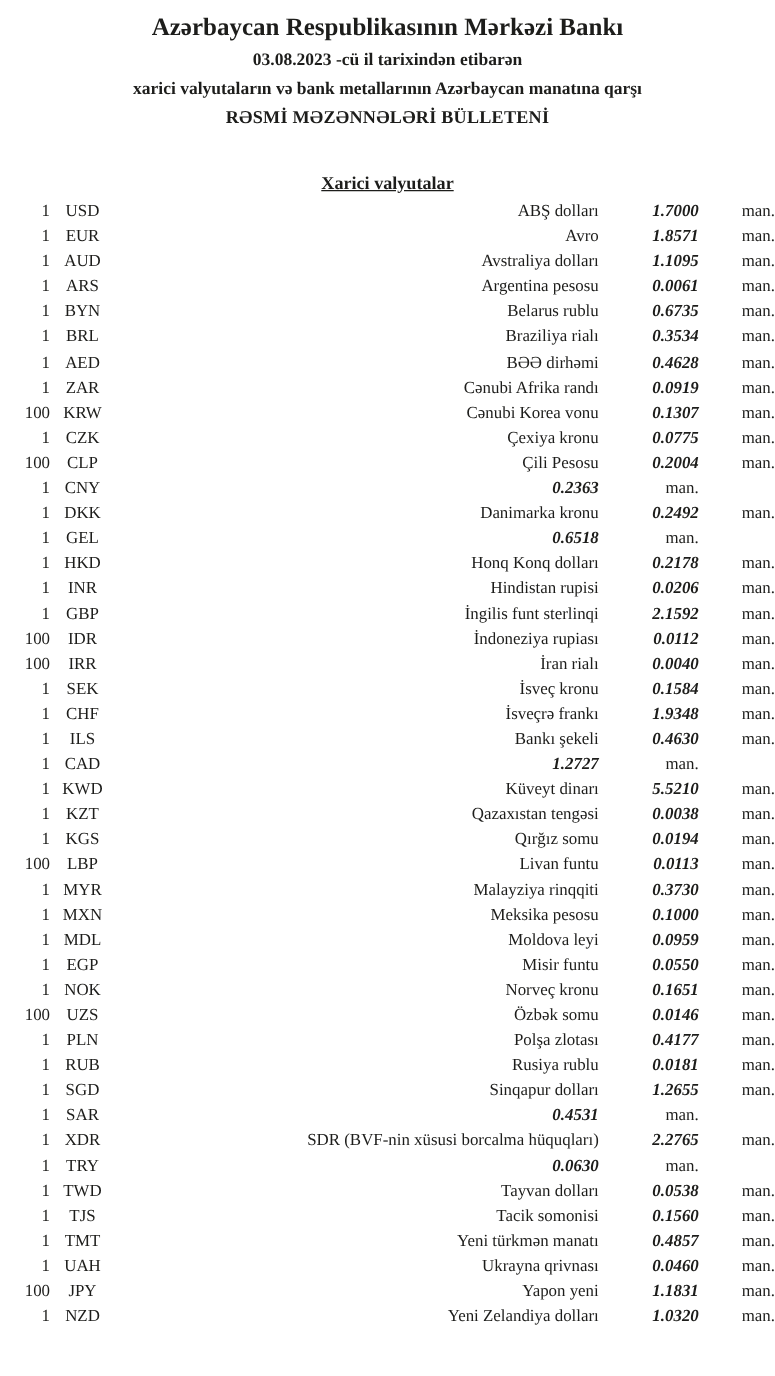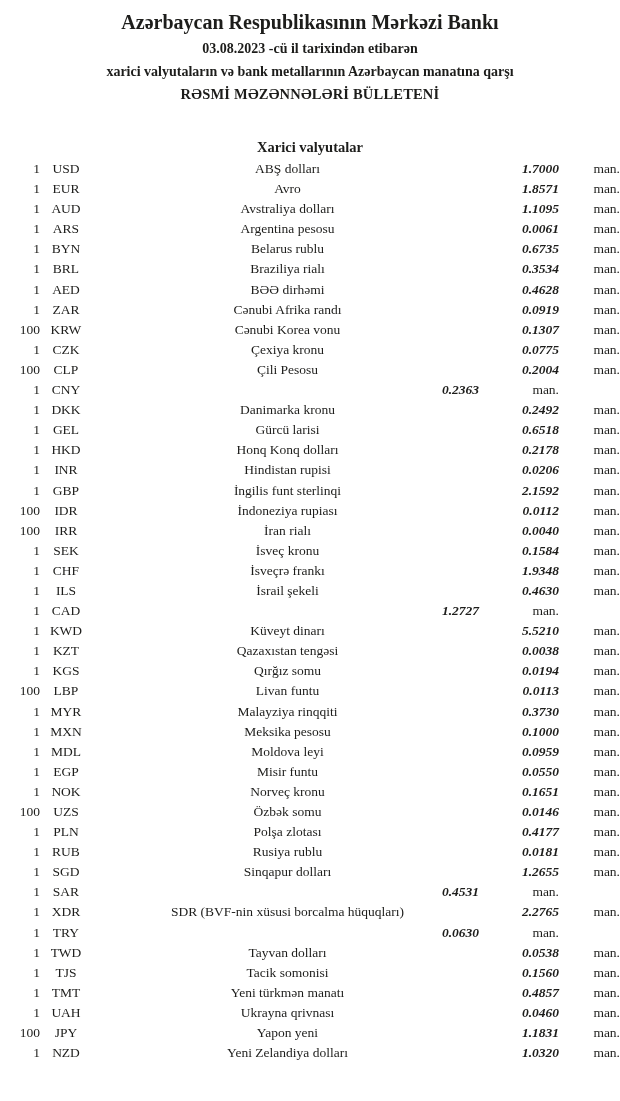--- a/index.html
+++ b/index.html
@@ -49,40 +49,41 @@
     font-weight: bold;
     margin-top: 7px;
     letter-spacing: 0.2px;
   }
   .section-title {
     text-align: center;
     font-size: 14.5px;
     line-height: 16px;
     font-weight: bold;
     margin-top: 37px;
+    text-decoration: underline;
   }
   .rates-table {
     margin-top: 4px;
   }
   .row {
     display: grid;
     grid-template-columns: 40px 52px 1fr 80px 61px;
     height: 20.1px;
     line-height: 20.1px;
     font-size: 13.5px;
     align-items: baseline;
   }
   .row .qty {
     text-align: right;
   }
   .row .code {
     text-align: center;
   }
   .row .name {
-    text-align: center;
+    text-align: right;
     padding-left: 4px;
     white-space: nowrap;
     overflow: hidden;
   }
   .row .rate {
     text-align: right;
     font-weight: bold;
     font-style: italic;
   }
   .row .unit {
@@ -203,21 +204,20 @@
     <span class="qty">1</span>
     <span class="code">DKK</span>
     <span class="name">Danimarka kronu</span>
     <span class="rate">0.2492</span>
     <span class="unit">man.</span>
   </div>
 
   <div class="row">
     <span class="qty">1</span>
     <span class="code">GEL</span>
-    <span class="name">Gürcü larisi</span>
     <span class="rate">0.6518</span>
     <span class="unit">man.</span>
   </div>
 
   <div class="row">
     <span class="qty">1</span>
     <span class="code">HKD</span>
     <span class="name">Honq Konq dolları</span>
     <span class="rate">0.2178</span>
     <span class="unit">man.</span>
@@ -267,21 +267,21 @@
     <span class="qty">1</span>
     <span class="code">CHF</span>
     <span class="name">İsveçrə frankı</span>
     <span class="rate">1.9348</span>
     <span class="unit">man.</span>
   </div>
 
   <div class="row">
     <span class="qty">1</span>
     <span class="code">ILS</span>
-    <span class="name">İsrail şekeli</span>
+    <span class="name">Bankı şekeli</span>
     <span class="rate">0.4630</span>
     <span class="unit">man.</span>
   </div>
 
   <div class="row">
     <span class="qty">1</span>
     <span class="code">CAD</span>
     <span class="rate">1.2727</span>
     <span class="unit">man.</span>
   </div>

